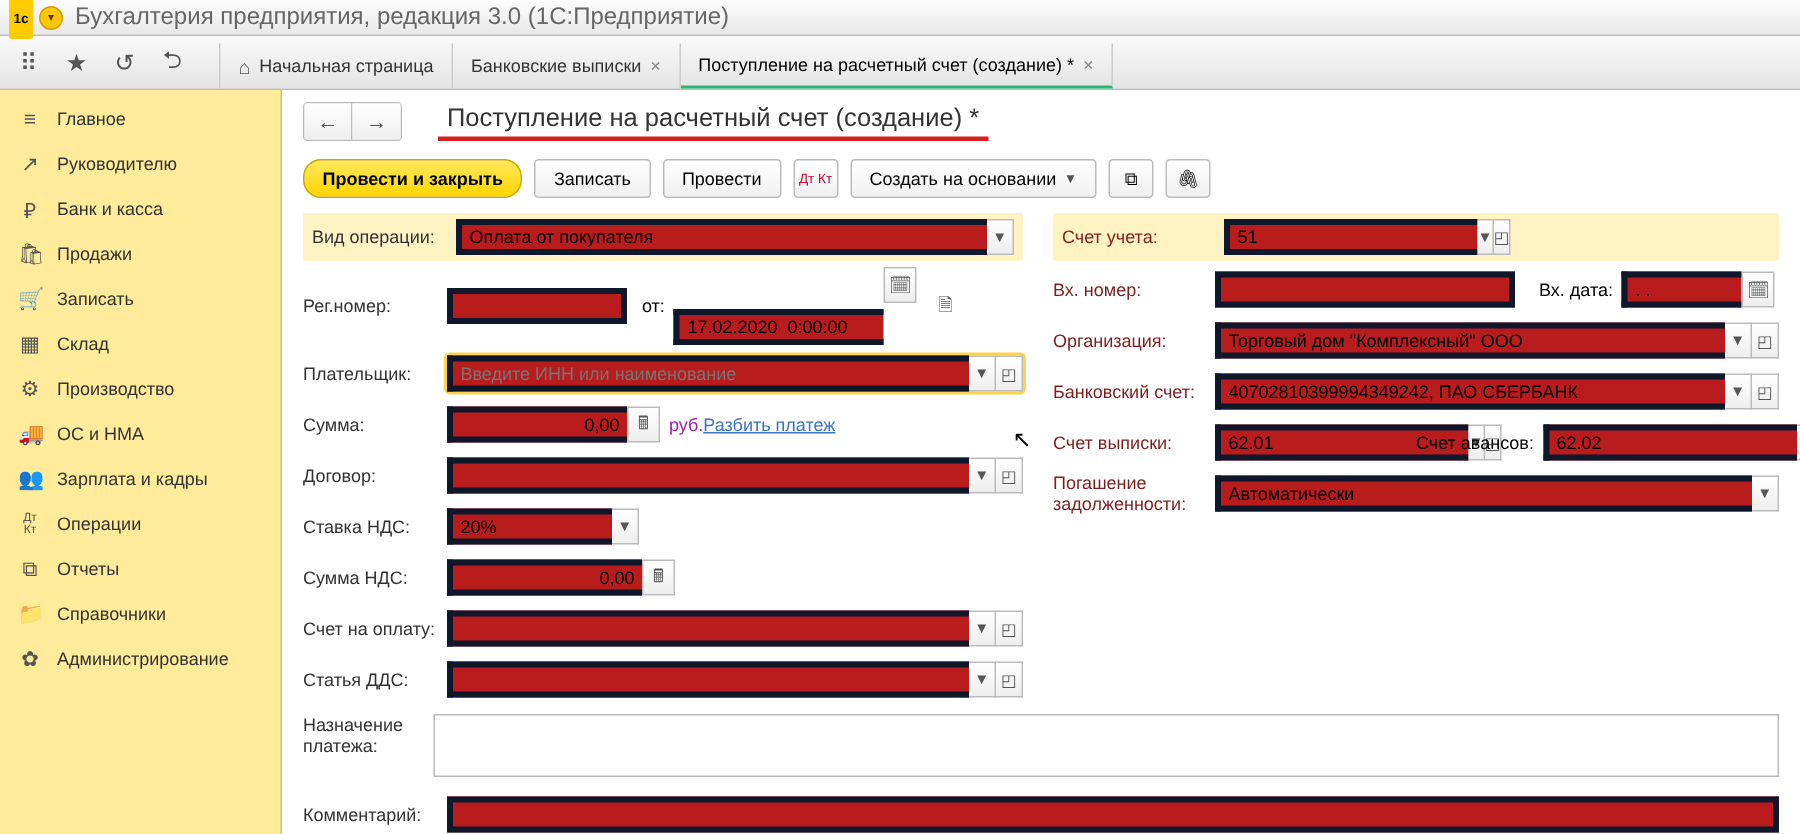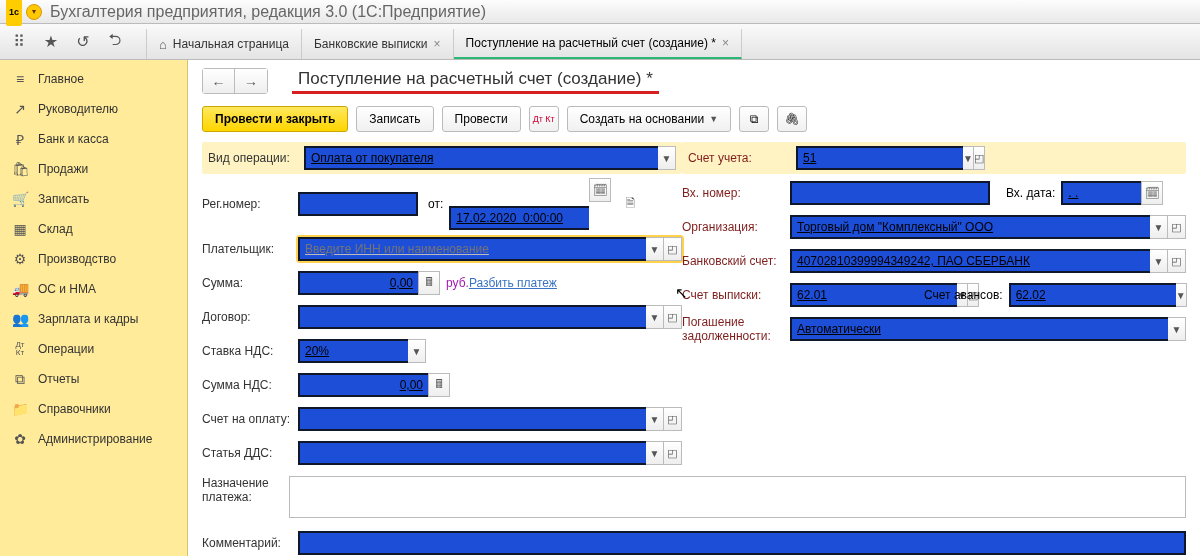--- a/index.html
+++ b/index.html
@@ -33,34 +33,34 @@
 .content { flex:1; padding:8px 14px 0 14px; overflow:auto; }
 .nav-arrows { display:flex; gap:0; border:1px solid #bbb; border-radius:3px; width:66px; }
 .nav-arrows button { width:33px; height:24px; background:linear-gradient(#fff,#eee); border:none; border-right:1px solid #bbb; font-size:14px; color:#555; }
 .nav-arrows button:last-child { border-right:none; }
 
 .doc-head { display:flex; align-items:center; gap:24px; }
 .doc-title { font-size:17px; color:#333; border-bottom:3px solid #d62020; padding:0 6px 2px 6px; }
 
 .toolbar-row { display:flex; align-items:center; gap:8px; margin-top:12px; }
 .btn { height:26px; padding:0 12px; border:1px solid #bbb; border-radius:3px; background:linear-gradient(#fff,#f0f0f0); cursor:pointer; display:flex; align-items:center; gap:5px; }
-.btn.yellow { background:linear-gradient(#ffe85c,#ffd500); border-color:#caa700; font-weight:bold; }
+.btn.yellow { background:linear-gradient(#ffe85c,#ffd500); border-color:#caa700; font-weight:bold;border-radius:12px; }
 .btn.icon-only { width:30px; padding:0; justify-content:center; }
 .btn .caret { font-size:9px; color:#555; }
 
 
-.form-area { margin-top:10px; display:flex; }
+.form-area { margin-top:10px; display:flex; gap:20px; }
 .col-left { flex:0 0 480px; }
 .col-right { flex:1; }
 .frow { display:flex; align-items:center; min-height:30px; margin-bottom:4px; }
 .flabel { width:96px; color:#333; }
 .flabel-r { width:108px; color:#7f1d1d; text-align:left; }
 .row-hl { background:#fff3c4; padding:4px 6px; border-radius:2px; }
 
-input.txt, .combo { height:24px; border:2px solid #0f172a; padding:0 5px; background:#1d4ed8;text-decoration:underline; }
+input.txt, .combo { height:24px; border:4px solid #0f172a; padding:0 5px; background:#b91c1c; }
 .combo-btn { width:18px; height:24px; border:1px solid #bbb; border-left:none; background:linear-gradient(#fff,#eee); display:flex; align-items:center; justify-content:center; font-size:10px; color:#555; cursor:pointer; }
 .combo-btn.sq { font-size:11px; }
 
 .combo-wrap { display:flex; }
 .combo-wrap input { border-right:none; }
 .combo-wrap.highlight { box-shadow:0 0 0 2px #ffd24d; border-radius:2px; }
 
 .num-right { text-align:right; }
 .rub { margin:0 0 0 6px; color:#a21caf; }
 .link { color:#3a74c4; text-decoration:underline; cursor:pointer; }

